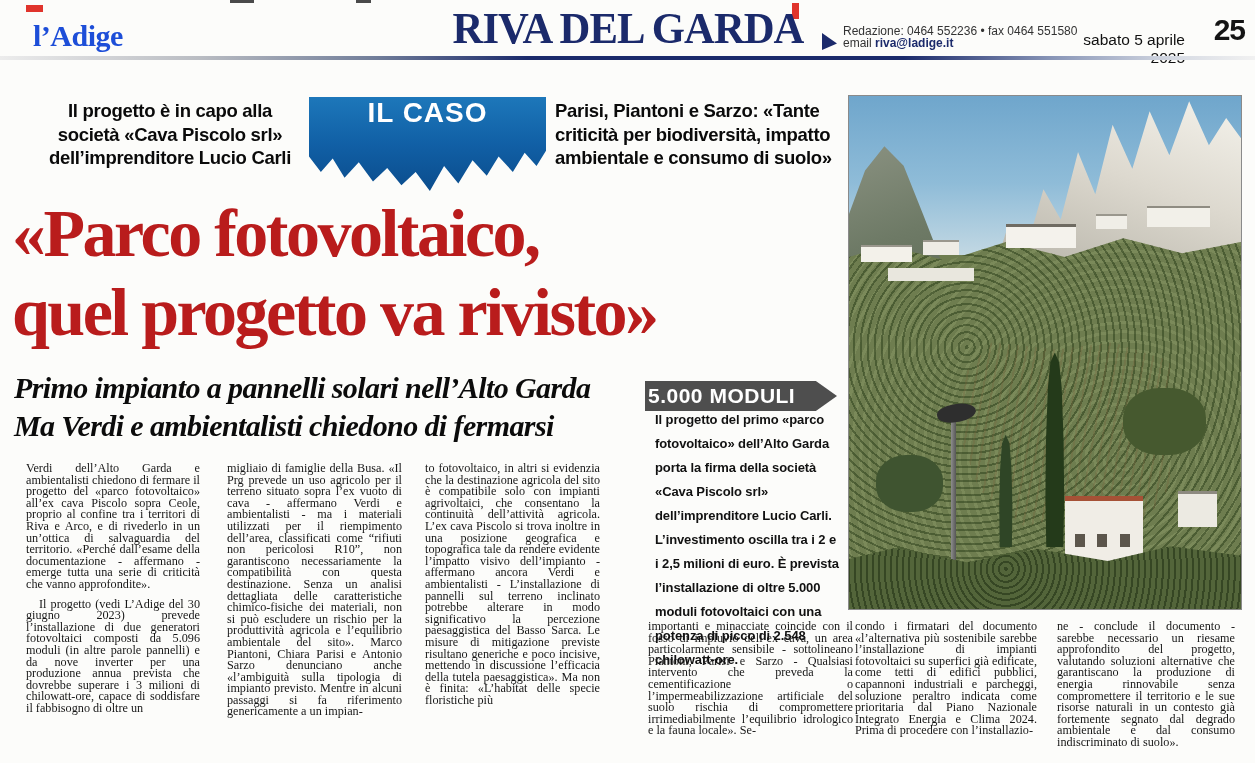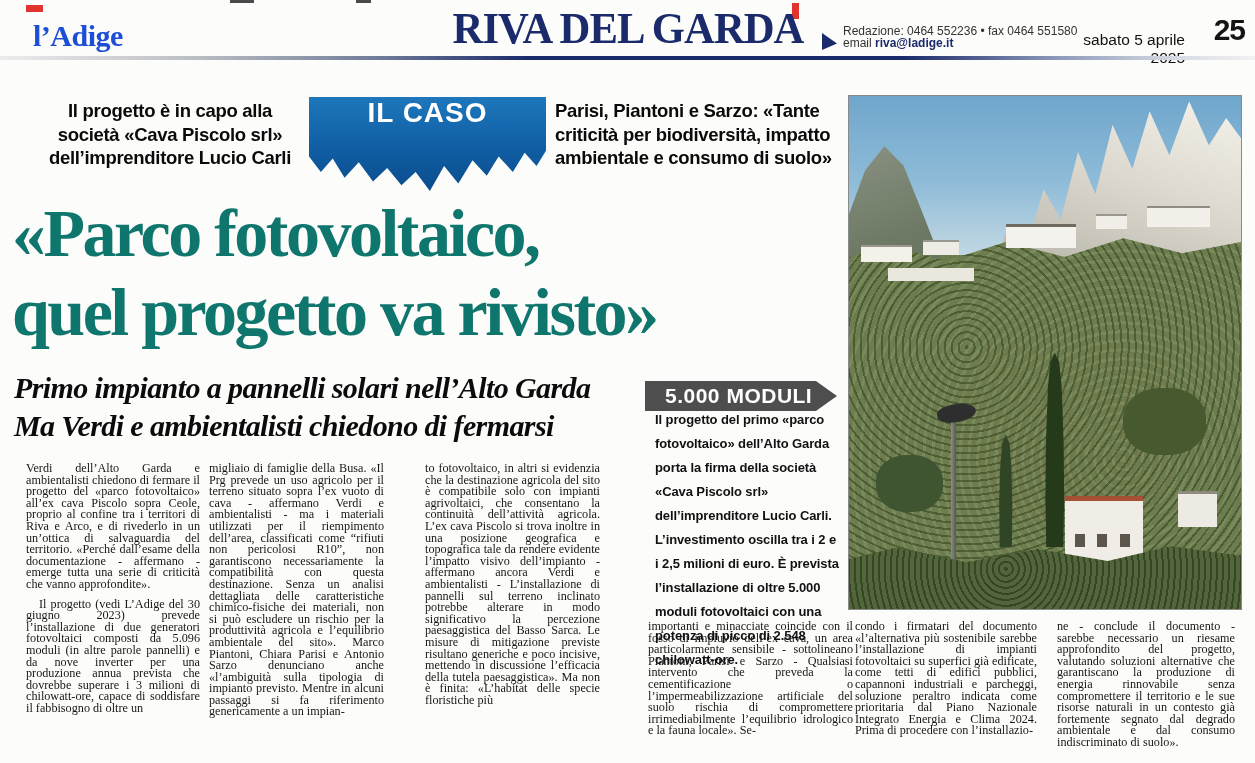--- a/index.html
+++ b/index.html
@@ -65,35 +65,35 @@
   }
   .case-label {
     text-align:center;
     font-size:28px; font-weight:bold; color:#ffffff; letter-spacing:1px;
   }
 
   
   .headline {
     position:absolute; left:12px; top:194px; width:845px;
     font-family:"Liberation Serif", serif; font-weight:bold;
-    font-size:68px; line-height:79px; letter-spacing:-2.5px; color:#0f766e;
+    font-size:68px; line-height:79px; letter-spacing:-2.5px; color:#b91c1c;
   }
   .subhead {
     position:absolute; left:14px; top:369px; width:655px;
     font-family:"Liberation Serif", serif; font-style:italic; font-weight:bold;
     font-size:30px; line-height:38px; letter-spacing:-0.6px; color:#0b0b0b;
   }
 
   
   .moduli-badge {
     position:absolute; left:645px; top:381px; width:192px; height:30px;
     background:#4e4e4e; color:#fff;
     clip-path:polygon(0 0, 89% 0, 100% 50%, 89% 100%, 0 100%);
     font-size:21px; font-weight:800; letter-spacing:0.5px;
-    line-height:30px; padding-left:20px;
+    line-height:30px; padding-left:3px;
   }
   .infobox-caption {
     position:absolute; left:655px; top:408px; width:186px;
     font-size:13px; font-weight:700; line-height:24px;
     letter-spacing:-0.1px; color:#111;
   }
 
   
   .photo {
     position:absolute; left:848px; top:95px; width:394px; height:515px;
@@ -157,21 +157,21 @@
   
   .body-col {
     position:absolute;
     font-family:"Liberation Serif", serif;
     font-size:12.2px; line-height:11.6px; text-align:justify;
     color:#161616; overflow:hidden;
   }
   .body-col p { margin:8px; }
   .body-col p.indent { text-indent:13px; }
   .col-1 { left:18px;  top:455px; width:190px; height:308px; }
-  .col-2 { left:201px; top:455px; width:191px; height:308px; }
+  .col-2 { left:219px; top:455px; width:191px; height:308px; }
   .col-3 { left:417px; top:455px; width:191px; height:308px; }
   .col-4 { left:640px; top:613px; width:221px; height:150px; }
   .col-5 { left:847px; top:613px; width:198px; height:150px; }
   .col-6 { left:1049px; top:613px; width:194px; height:150px; }
 </style>
 </head>
 <body>
 
 <div class="page">
 

